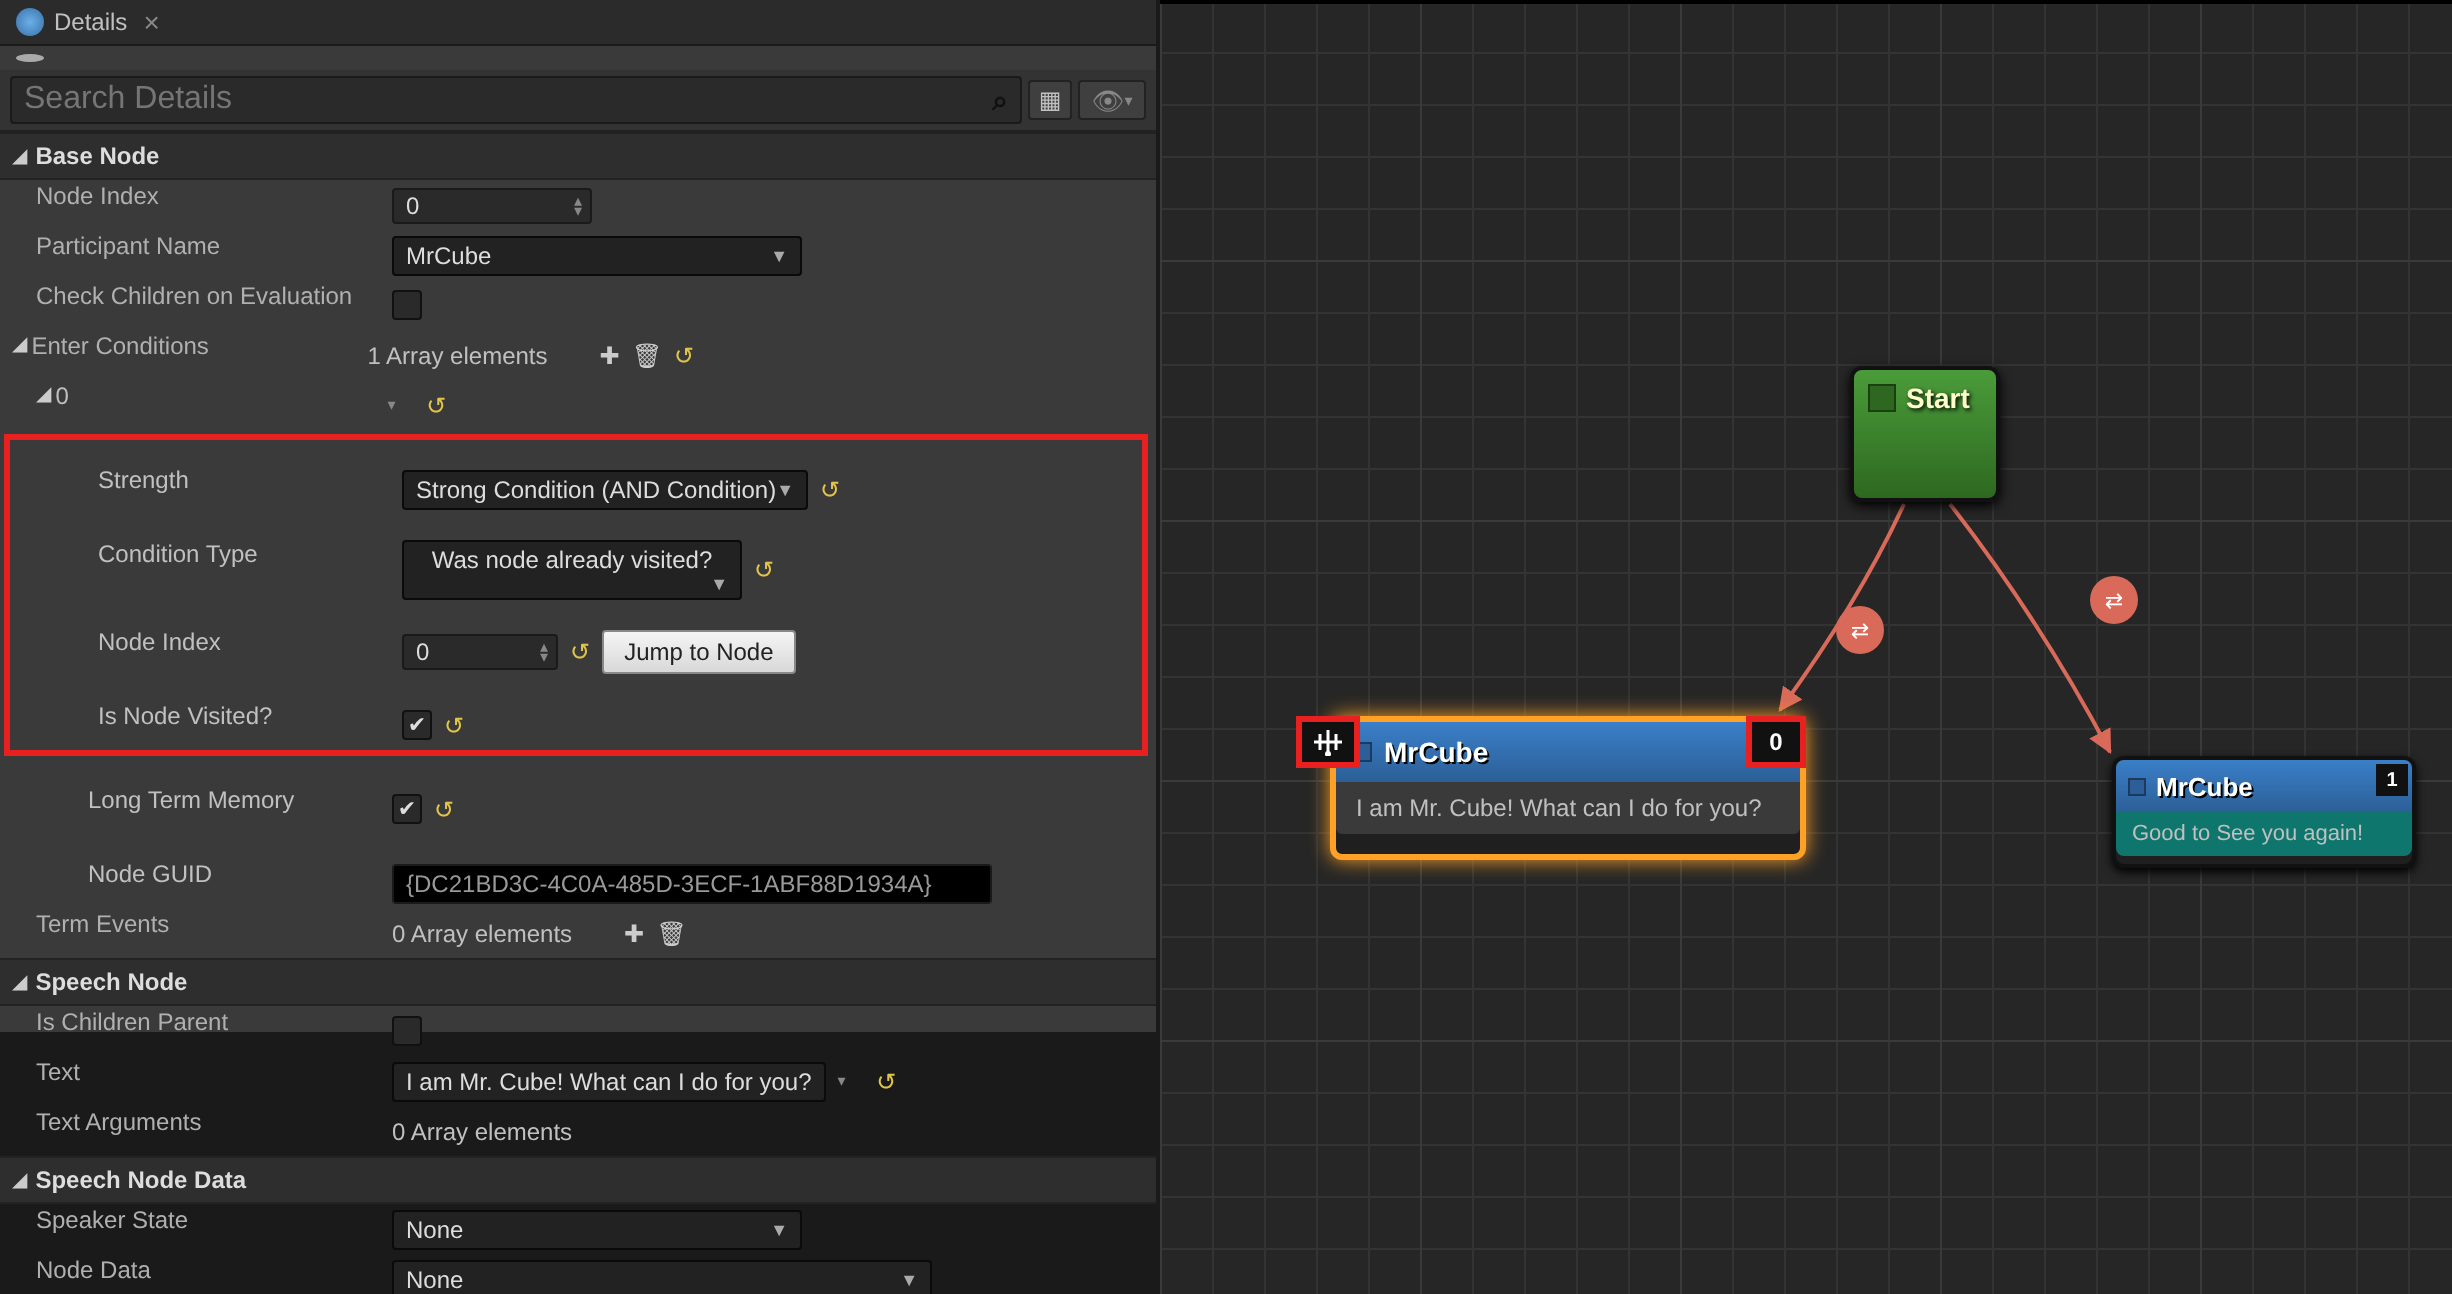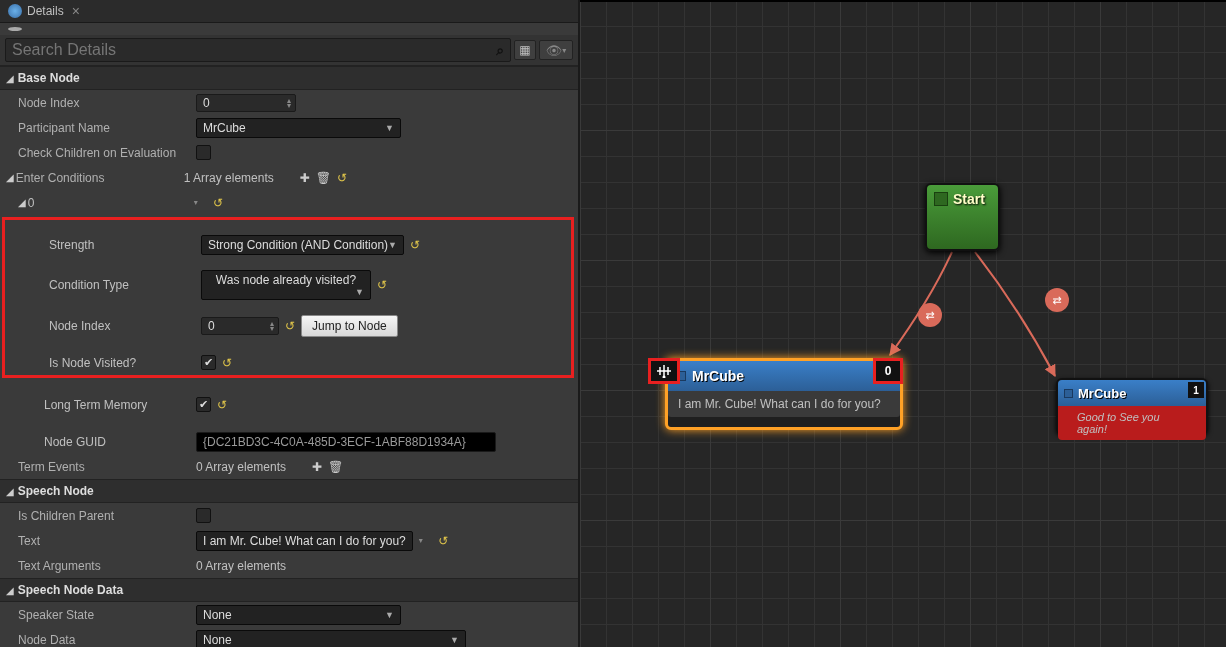--- a/index.html
+++ b/index.html
@@ -1,37 +1,37 @@
 <!DOCTYPE html>
 <html><head>
 <meta charset="utf-8">
 <style>
 * { margin:0; padding:0; box-sizing:border-box; font-family:"Segoe UI",Tahoma,sans-serif; }
 body { background:#1a1a1a; color:#c0c0c0; font-size:12px; width:1226px; height:647px; overflow:hidden; display:flex; }
 
 
-.details-panel { width:580px; height:647px; background:#3a3a3a; border-right:2px solid #1a1a1a; display:flex; flex-direction:column; }
+.details-panel { width:580px; height:516px; background:#3a3a3a; border-right:2px solid #1a1a1a; display:flex; flex-direction:column; }
 .panel-tab { background:#2b2b2b; display:flex; align-items:center; padding:3px 8px; border-bottom:1px solid #1a1a1a; }
 .panel-tab .ic { width:14px; height:14px; border-radius:50%; background:radial-gradient(circle,#6ab0e8,#3a6fa8); margin-right:5px; display:inline-block; }
 .panel-tab .close { margin-left:8px; color:#888; font-size:14px; }
 .top-circle { width:14px; height:14px; border:2px solid #aaa; border-radius:50%; margin:4px 8px; }
 
 .search-row { display:flex; align-items:center; padding:3px 5px; background:#333; border-bottom:1px solid #222; gap:3px; }
 .search-box { flex:1; display:flex; align-items:center; background:#2a2a2a; border:1px solid #1a1a1a; border-radius:2px; padding:2px 6px; }
 .search-box input { flex:1; background:transparent; border:none; outline:none; color:#aaa; font-size:16px; }
 .lens { color:#111; font-size:14px; font-weight:bold; }
 .sq-btn { width:22px; height:20px; background:#3f3f3f; border:1px solid #222; display:flex; align-items:center; justify-content:center; border-radius:2px; }
 .eye { color:#888; font-size:13px; }
 .caret-dn { font-size:8px; color:#888; }
 
 .section-hdr { display:flex; align-items:center; padding:4px 6px; background:#2e2e2e; border-top:1px solid #222; border-bottom:1px solid #222; }
 .section-hdr .tri { color:#ccc; margin-right:4px; font-size:10px; }
 .section-hdr span.lbl { font-weight:600; color:#ddd; }
 
-.prop-row { display:flex; align-items:center; min-height:25px; padding:1px 6px 1px 18px; }
+.prop-row { display:flex; min-height:25px; padding:1px 6px 1px 18px; }
 .prop-row .lbl { width:178px; color:#b0b0b0; }
 .prop-row .ctrl { flex:1; display:flex; align-items:center; gap:6px; }
 .indent1 { padding-left:30px; }
 .indent2 { padding-left:44px;margin-top:12px; }
 .indent-lbl { width:166px; }
 .indent2-lbl { width:152px; }
 
 .spinner { display:flex; align-items:center; background:#2a2a2a; border:1px solid #1a1a1a; padding:1px 4px 1px 6px; border-radius:2px; min-width:100px; color:#ddd; }
 .spinner .arrs { margin-left:auto; display:flex; flex-direction:column; line-height:5px; font-size:8px; color:#888; }
 .reset { color:#e0c54a; font-size:12px; }
@@ -78,21 +78,21 @@
 .n-s1 { left:85px; top:358px; width:238px; height:72px; background:#1f1f1f; border:3px solid #ffa126; box-shadow:0 0 10px #ffa126; }
 .n-s1 .hdr { background:linear-gradient(#3a7fc8,#2c5f97); height:30px; border-radius:3px 3px 0 0; display:flex; align-items:center; padding:0 8px; color:#fff; font-weight:700; font-size:14px; text-shadow:1px 1px #000; }
 .n-s1 .hdr .sqic { width:10px; height:10px; background:#2c5f97; border:1px solid #1a3a60; margin-right:6px; }
 .n-s1 .body { padding:6px 10px; color:#c0c0c0; font-size:12px; background:#3a3a3a; border-radius:0 0 3px 3px; }
 .n-s1 .badge-l { position:absolute; left:-20px; top:-3px; width:32px; height:26px; background:#111; border:3px solid #e82020; display:flex; align-items:center; justify-content:center; color:#fff; }
 .n-s1 .badge-r { position:absolute; right:-3px; top:-3px; width:30px; height:26px; background:#111; border:3px solid #e82020; display:flex; align-items:center; justify-content:center; color:#fff; font-weight:600; }
 
 .n-s2 { left:476px; top:378px; width:152px; height:56px; background:#1f1f1f; border:2px solid #111; box-shadow:0 2px 5px #000; }
 .n-s2 .hdr { background:linear-gradient(#3a7fc8,#2c5f97); height:26px; border-radius:4px 4px 0 0; display:flex; align-items:center; padding:0 6px; color:#fff; font-weight:700; font-size:13px; text-shadow:1px 1px #000; }
 .n-s2 .hdr .sqic { width:9px; height:9px; background:#2c5f97; border:1px solid #1a3a60; margin-right:5px; }
-.n-s2 .body { padding:5px 19px; color:#c0c0c0; font-size:11px; background:#b91c1c; border-radius:0 0 4px 4px;font-style:italic; }
+.n-s2 .body { padding:5px 8px; color:#c0c0c0; font-size:11px; background:#0f766e; border-radius:0 0 4px 4px; }
 .n-s2 .badge-r { position:absolute; right:2px; top:2px; width:16px; height:16px; background:#111; color:#fff; display:flex; align-items:center; justify-content:center; font-size:10px; font-weight:600; }
 </style>
 </head>
 <body>
 
 <div class="details-panel">
   <div class="panel-tab">
     <span class="ic"></span>
     <span>Details</span>
     <span class="close">×</span>

